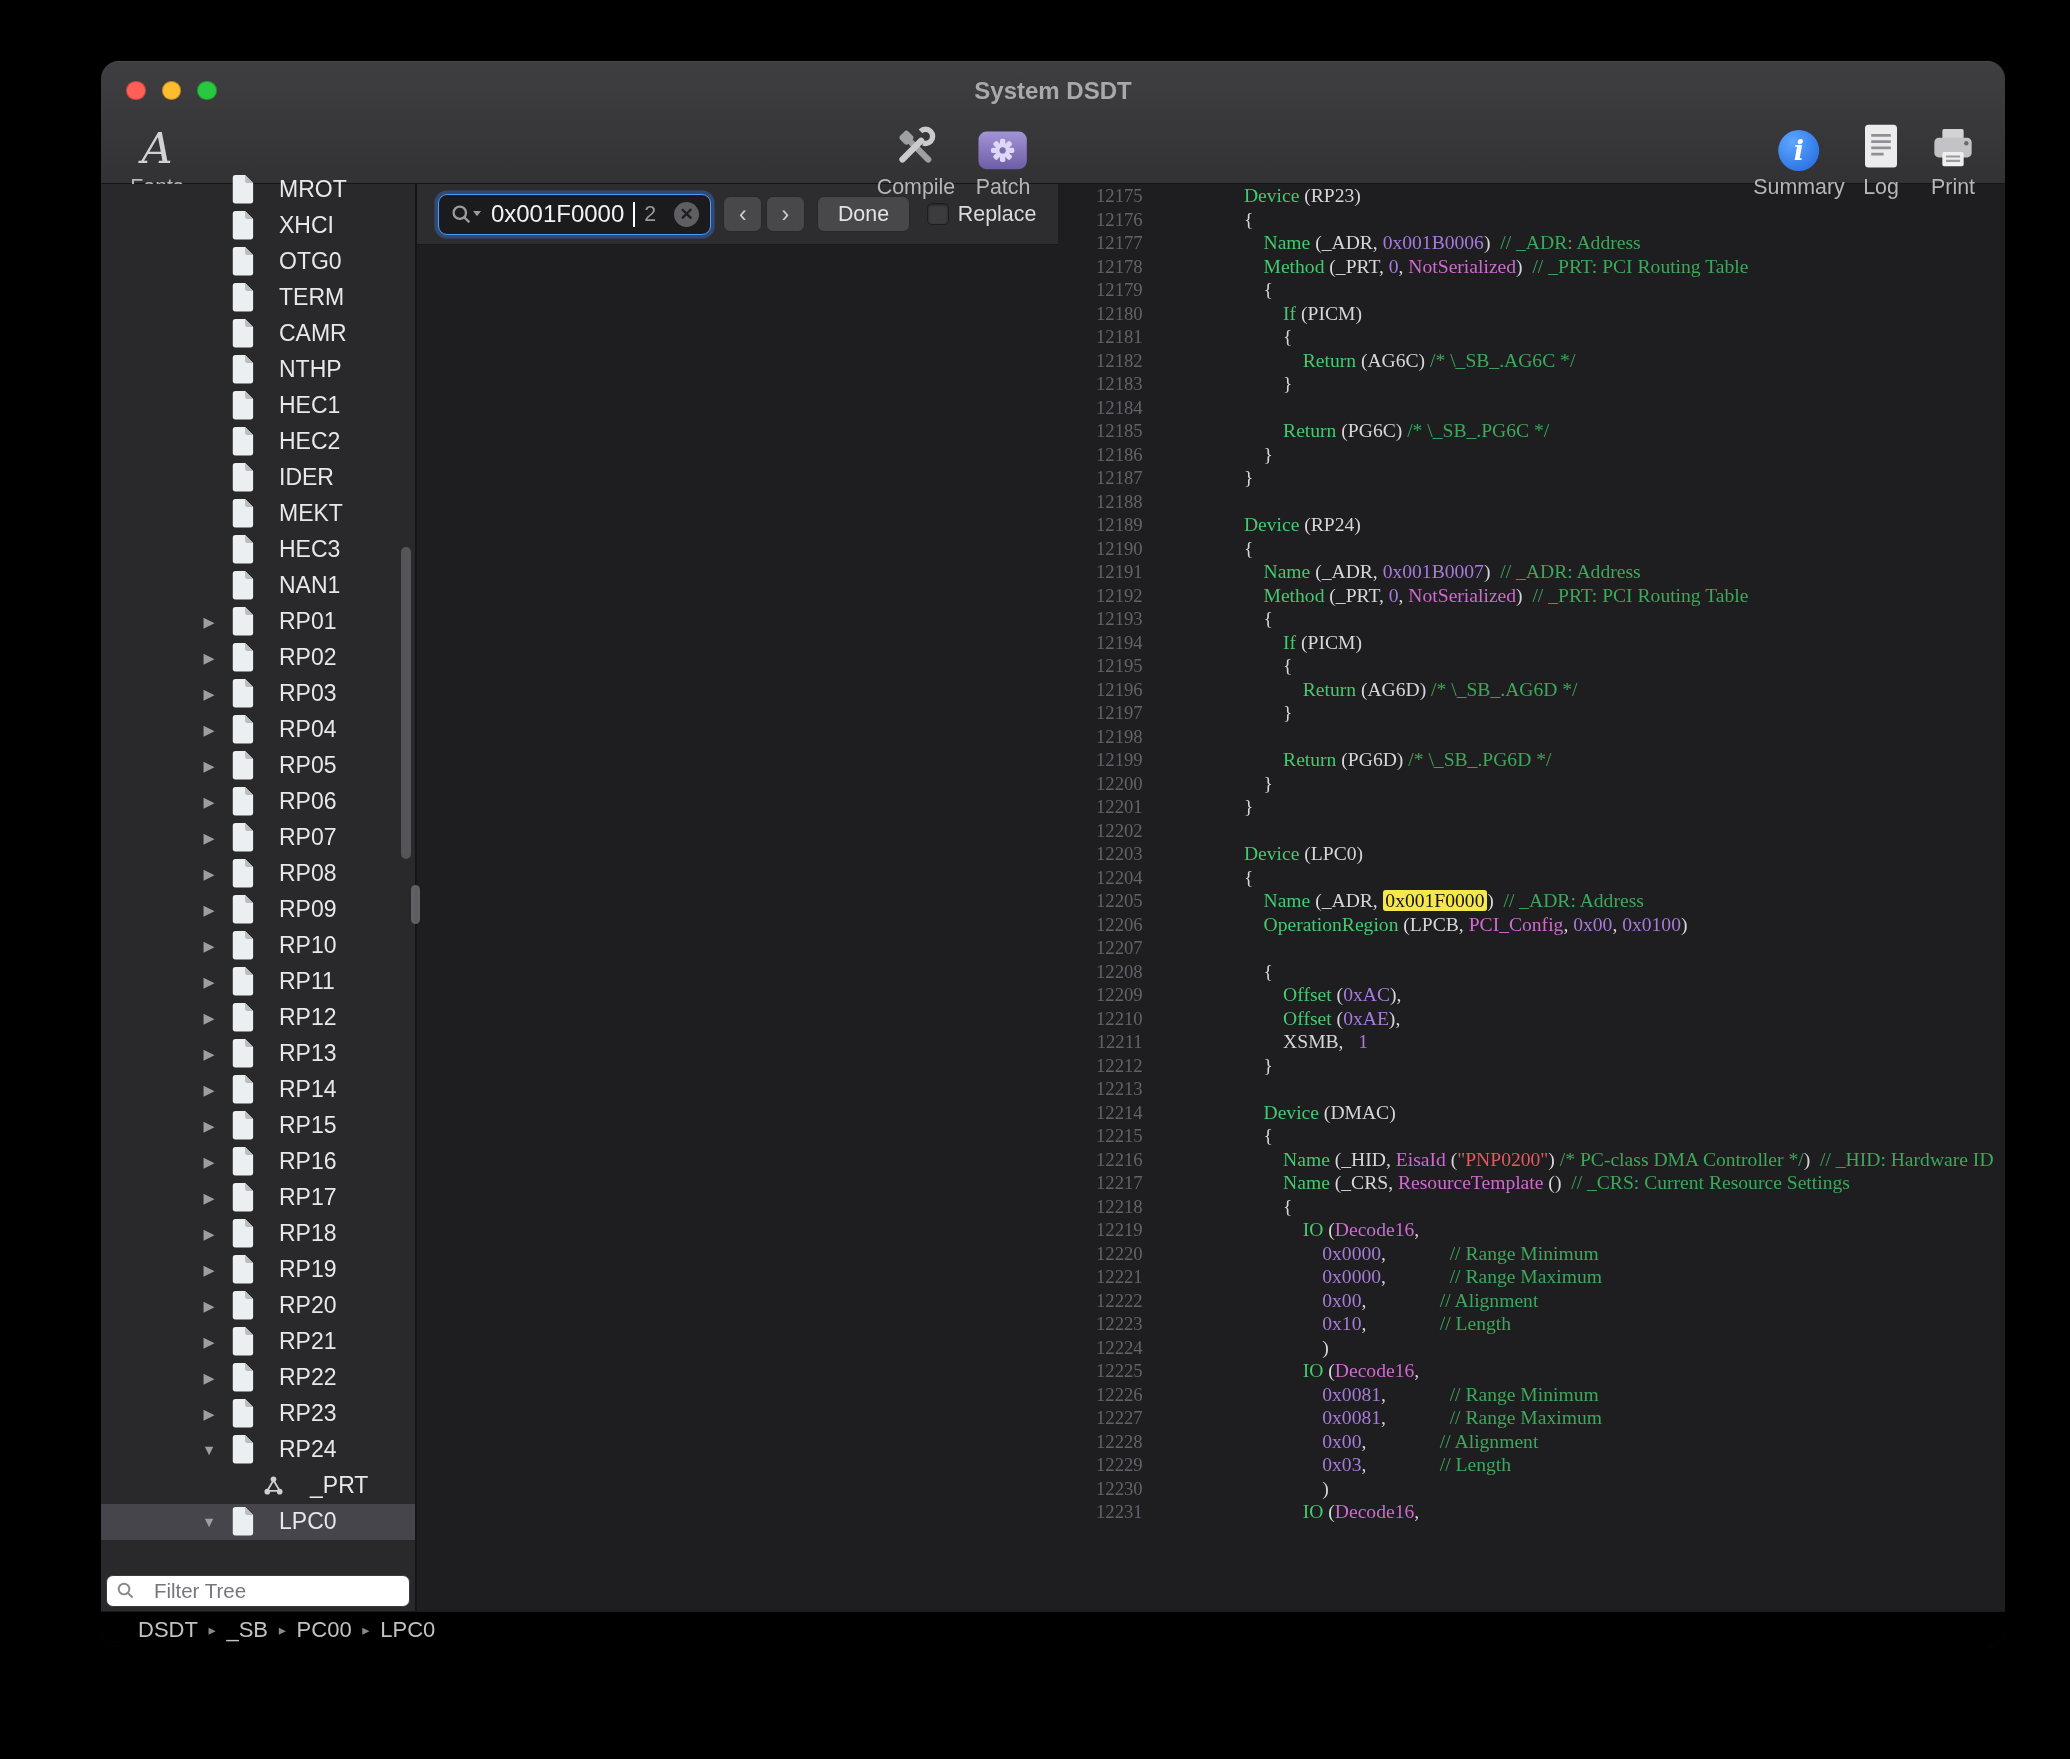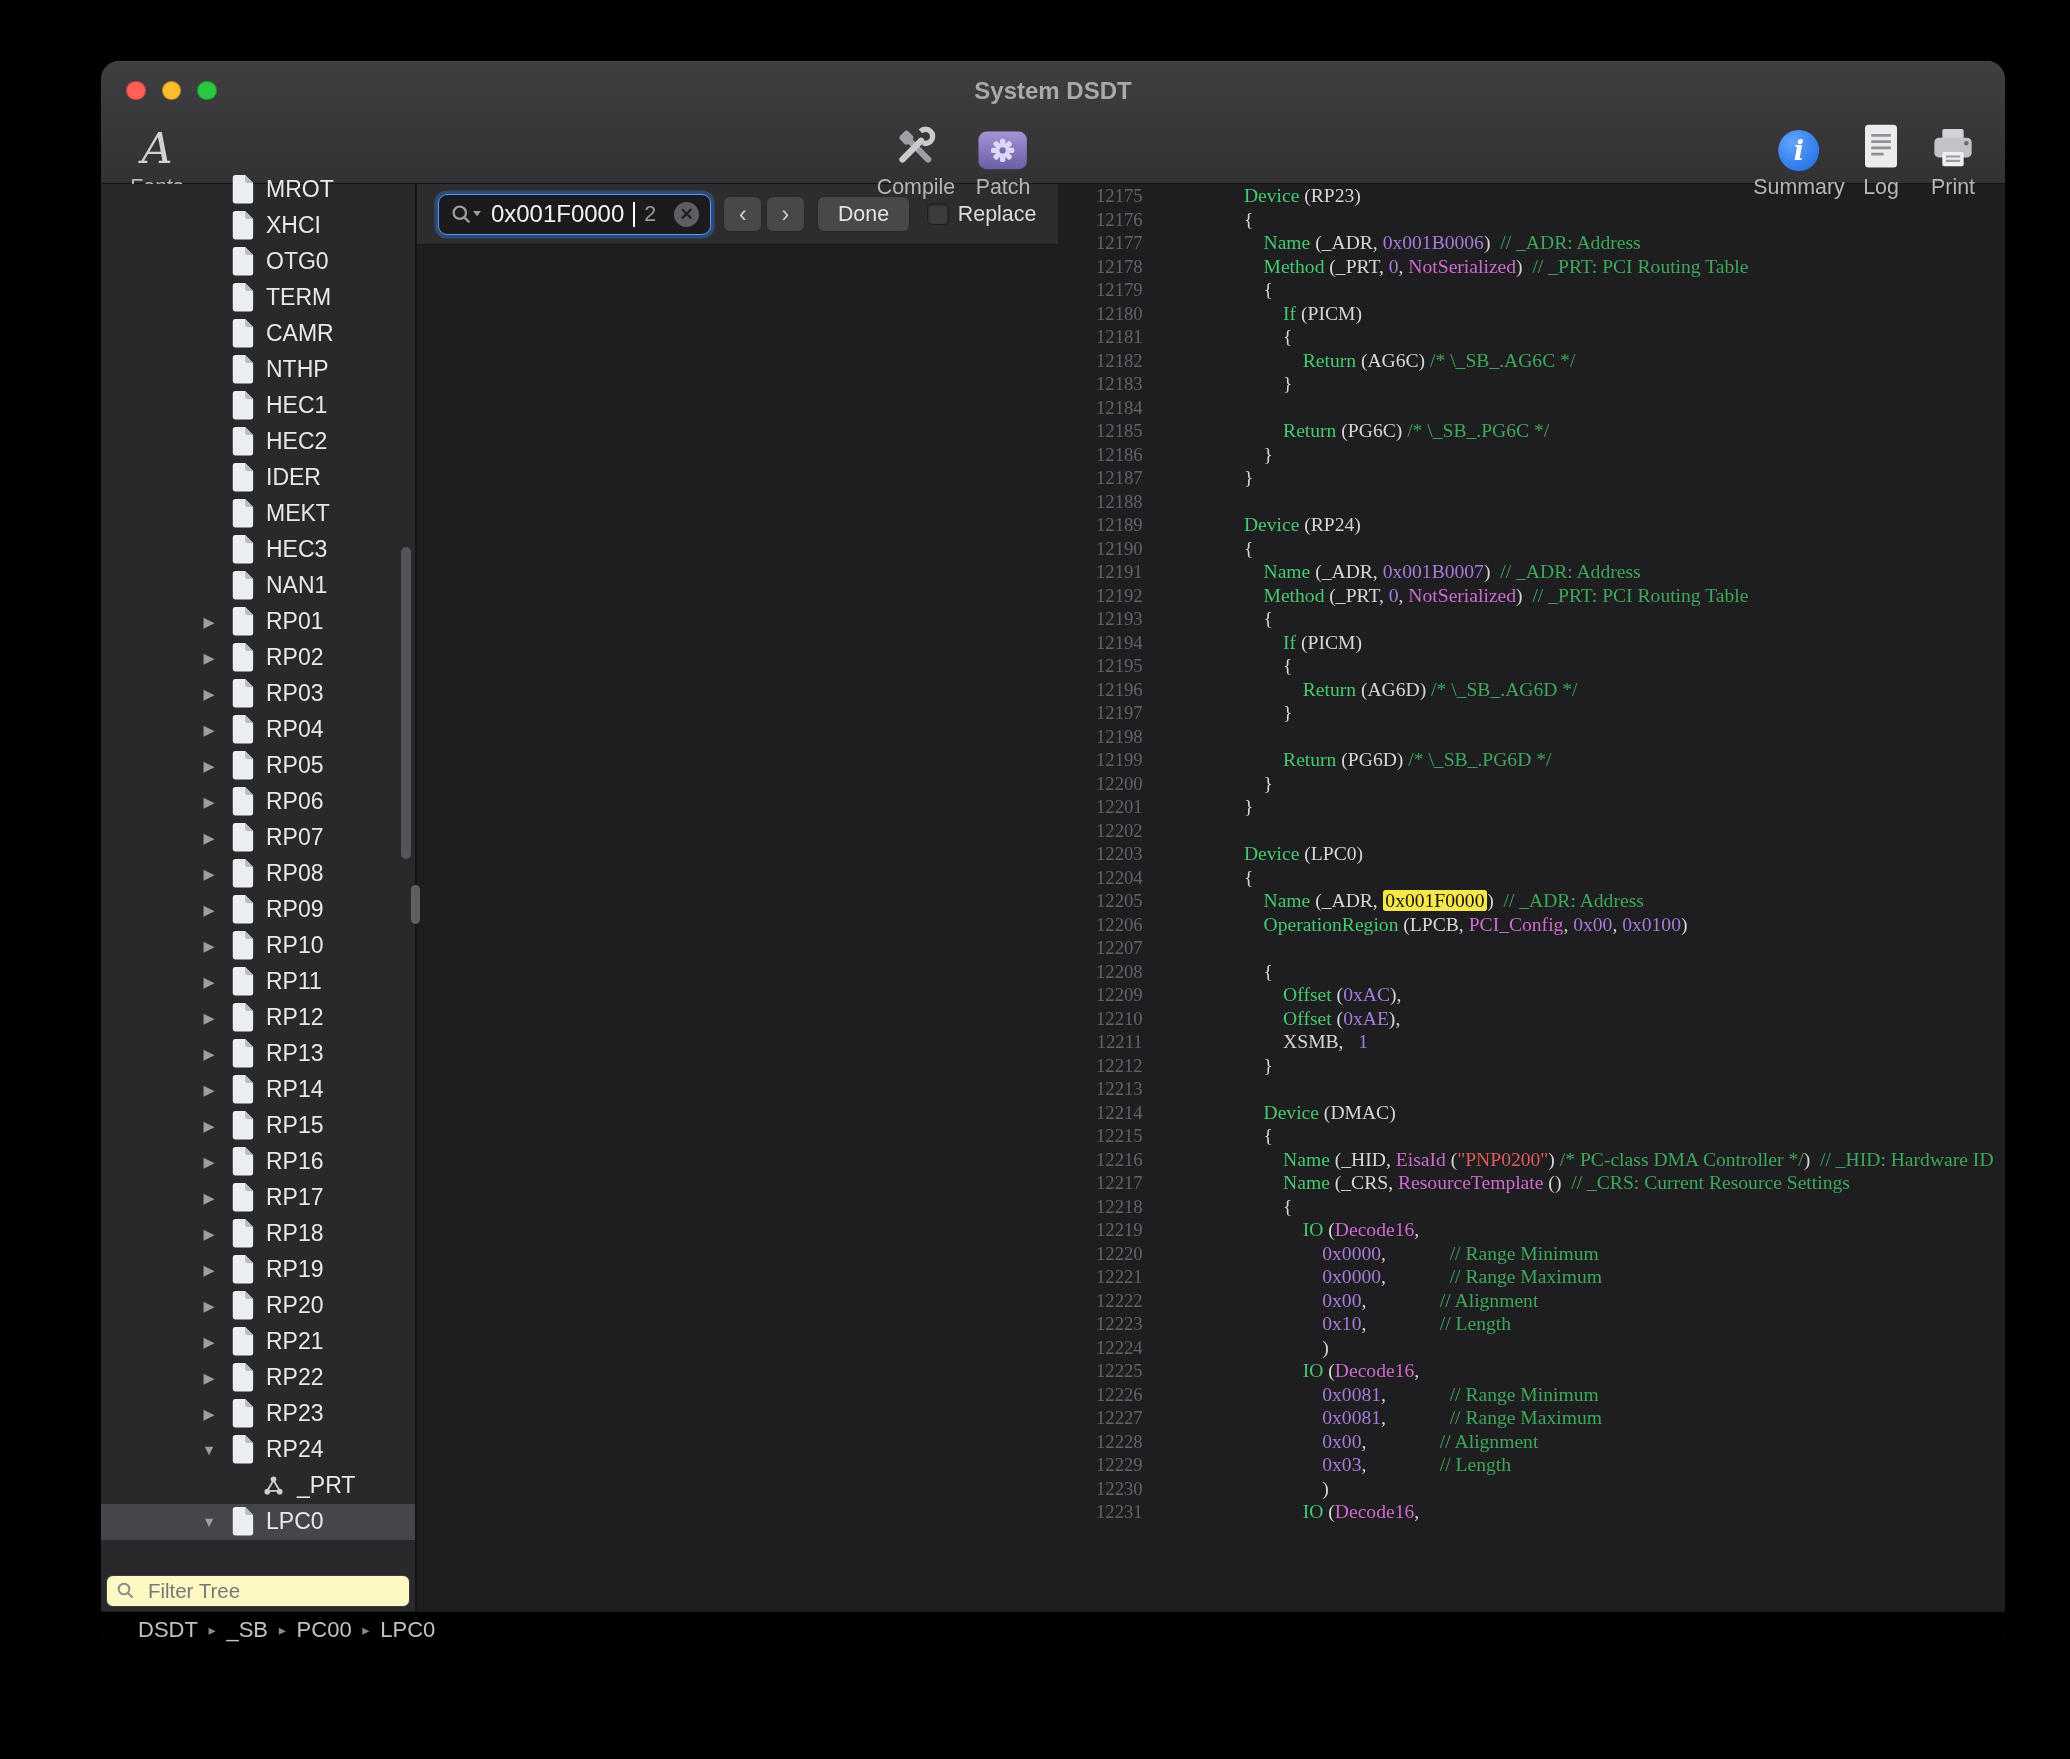--- a/index.html
+++ b/index.html
@@ -27,24 +27,24 @@
   .summary-circle .i{font-family:"DejaVu Serif",serif;font-style:italic;font-weight:bold;font-size:27px;color:#fff}
   
   .main{flex:1;display:flex;min-height:0}
   .sidebar{width:314px;background:#29292c;display:flex;flex-direction:column;position:relative;flex:0 0 auto}
   .side-list{flex:1;overflow:hidden;margin-top:-12.5px}
   .side-row{height:36px;display:flex;align-items:center;padding-left:130px;position:relative;color:#e8e8ea;font-size:23px;white-space:nowrap}
   .side-row.selected{background:#45454b}
   .side-row.child{padding-left:161px}
   .tri{position:absolute;left:93px;width:30px;font-size:14.3px;color:#9d9da2;text-align:center}
   .node-icon{width:32px;display:flex;align-items:center;flex:0 0 auto}
-  .side-label{margin-left:3px}
+  .side-label{margin-left:16px}
   .sidebar-scrollbar{position:absolute;right:3.6px;top:363px;width:10.7px;height:312px;border-radius:5.3px;background:#7a7a7f;opacity:.55}
-  .filter{height:32px;margin:0 5.3px 4.5px 5.3px;background:#fef9c3;border:0.9px solid #3a3a3d;border-radius:7.1px;
-          display:flex;align-items:center;padding:0 9px;gap:12px;flex:0 0 auto}
+  .filter{height:32px;margin:0 5.3px 4.5px 5.3px;background:#ffffff;border:0.9px solid #3a3a3d;border-radius:7.1px;
+          display:flex;align-items:center;padding:0 9px;gap:18px;flex:0 0 auto}
   .filter .ph{color:#76767c;font-size:20.5px}
   .divider{width:1.8px;background:#141416;position:relative;flex:0 0 auto}
   .divider-handle{position:absolute;left:-3.6px;top:701px;width:9px;height:39px;border-radius:4.5px;background:#6f6f74;opacity:.8}
   
   .editor{flex:1;display:flex;flex-direction:row;min-width:0;background:#1e1e20}
   .findbar{height:61px;background:#2d2d2f;border-bottom:0.9px solid #19191b;display:flex;align-items:center;
            padding:0 21.4px;gap:12.5px;flex:0 0 auto}
   .search-field{flex:1;height:41px;background:#1b1b1d;border:1.8px solid #4a9eff;box-shadow:0 0 0 3.6px rgba(58,130,247,.35);
                 border-radius:9px;display:flex;align-items:center;padding:0 10.7px;gap:9px;min-width:0}
   .query{color:#f2f2f4;font-size:24px}

